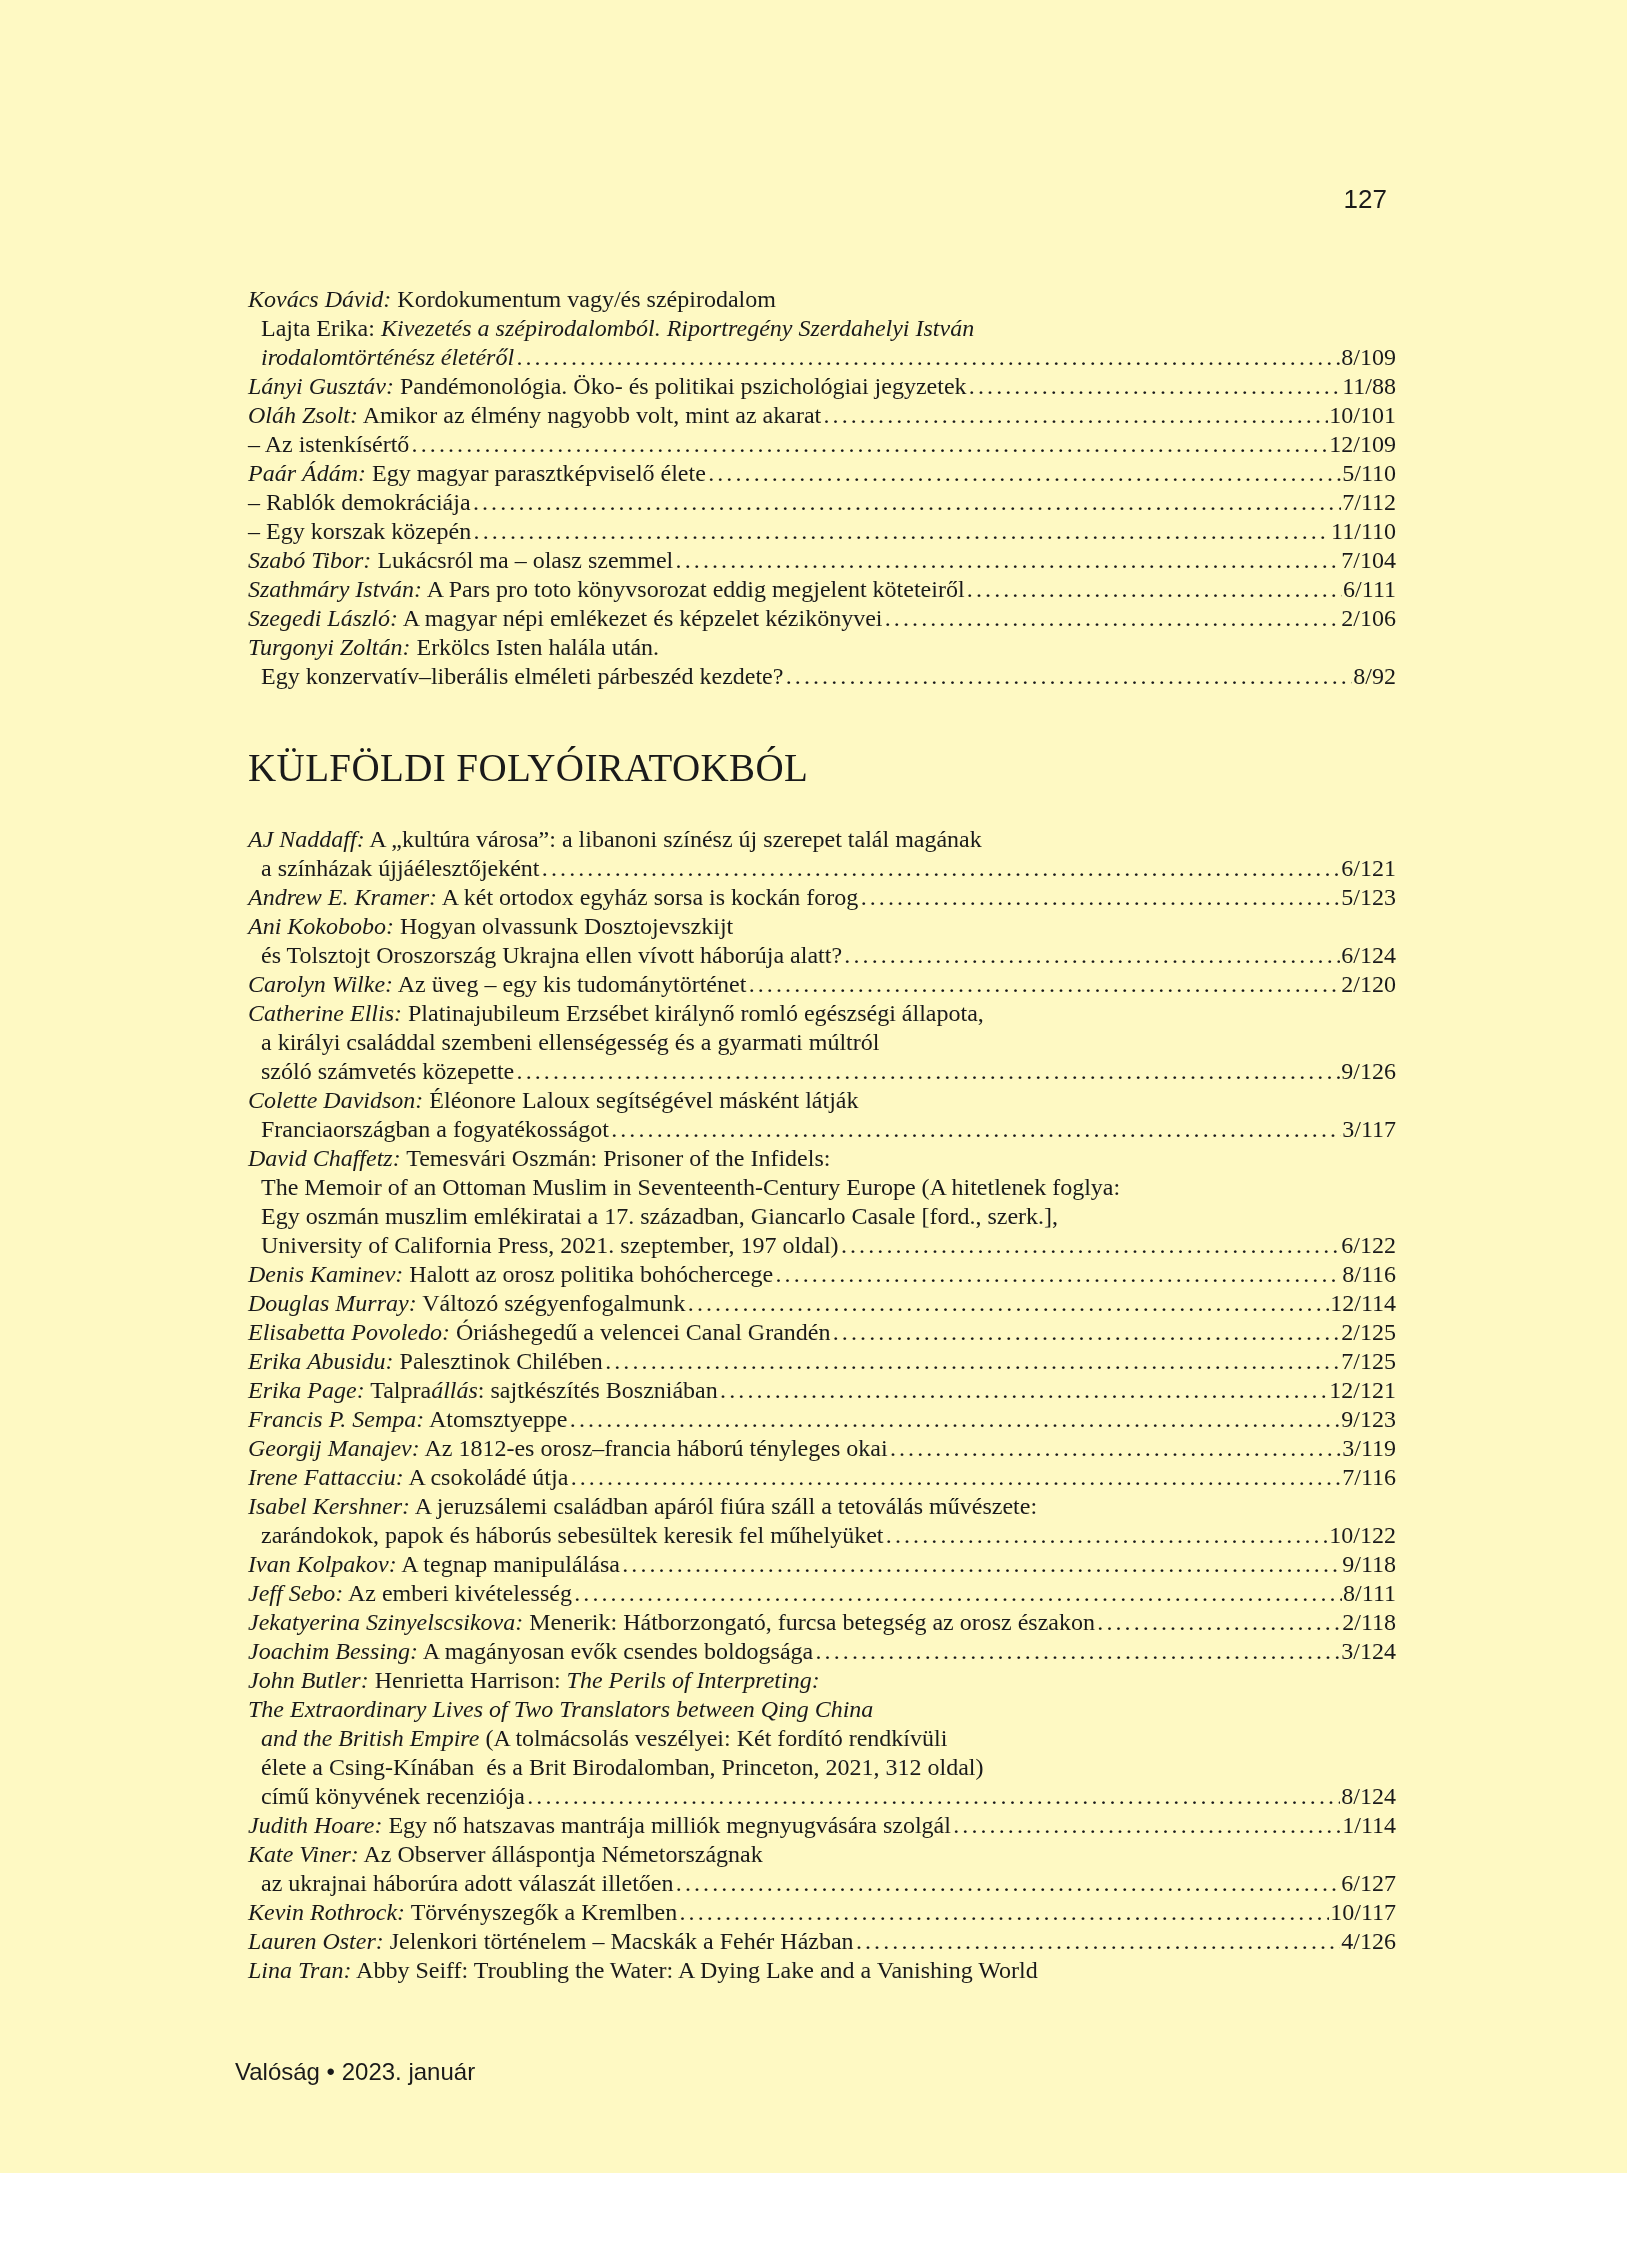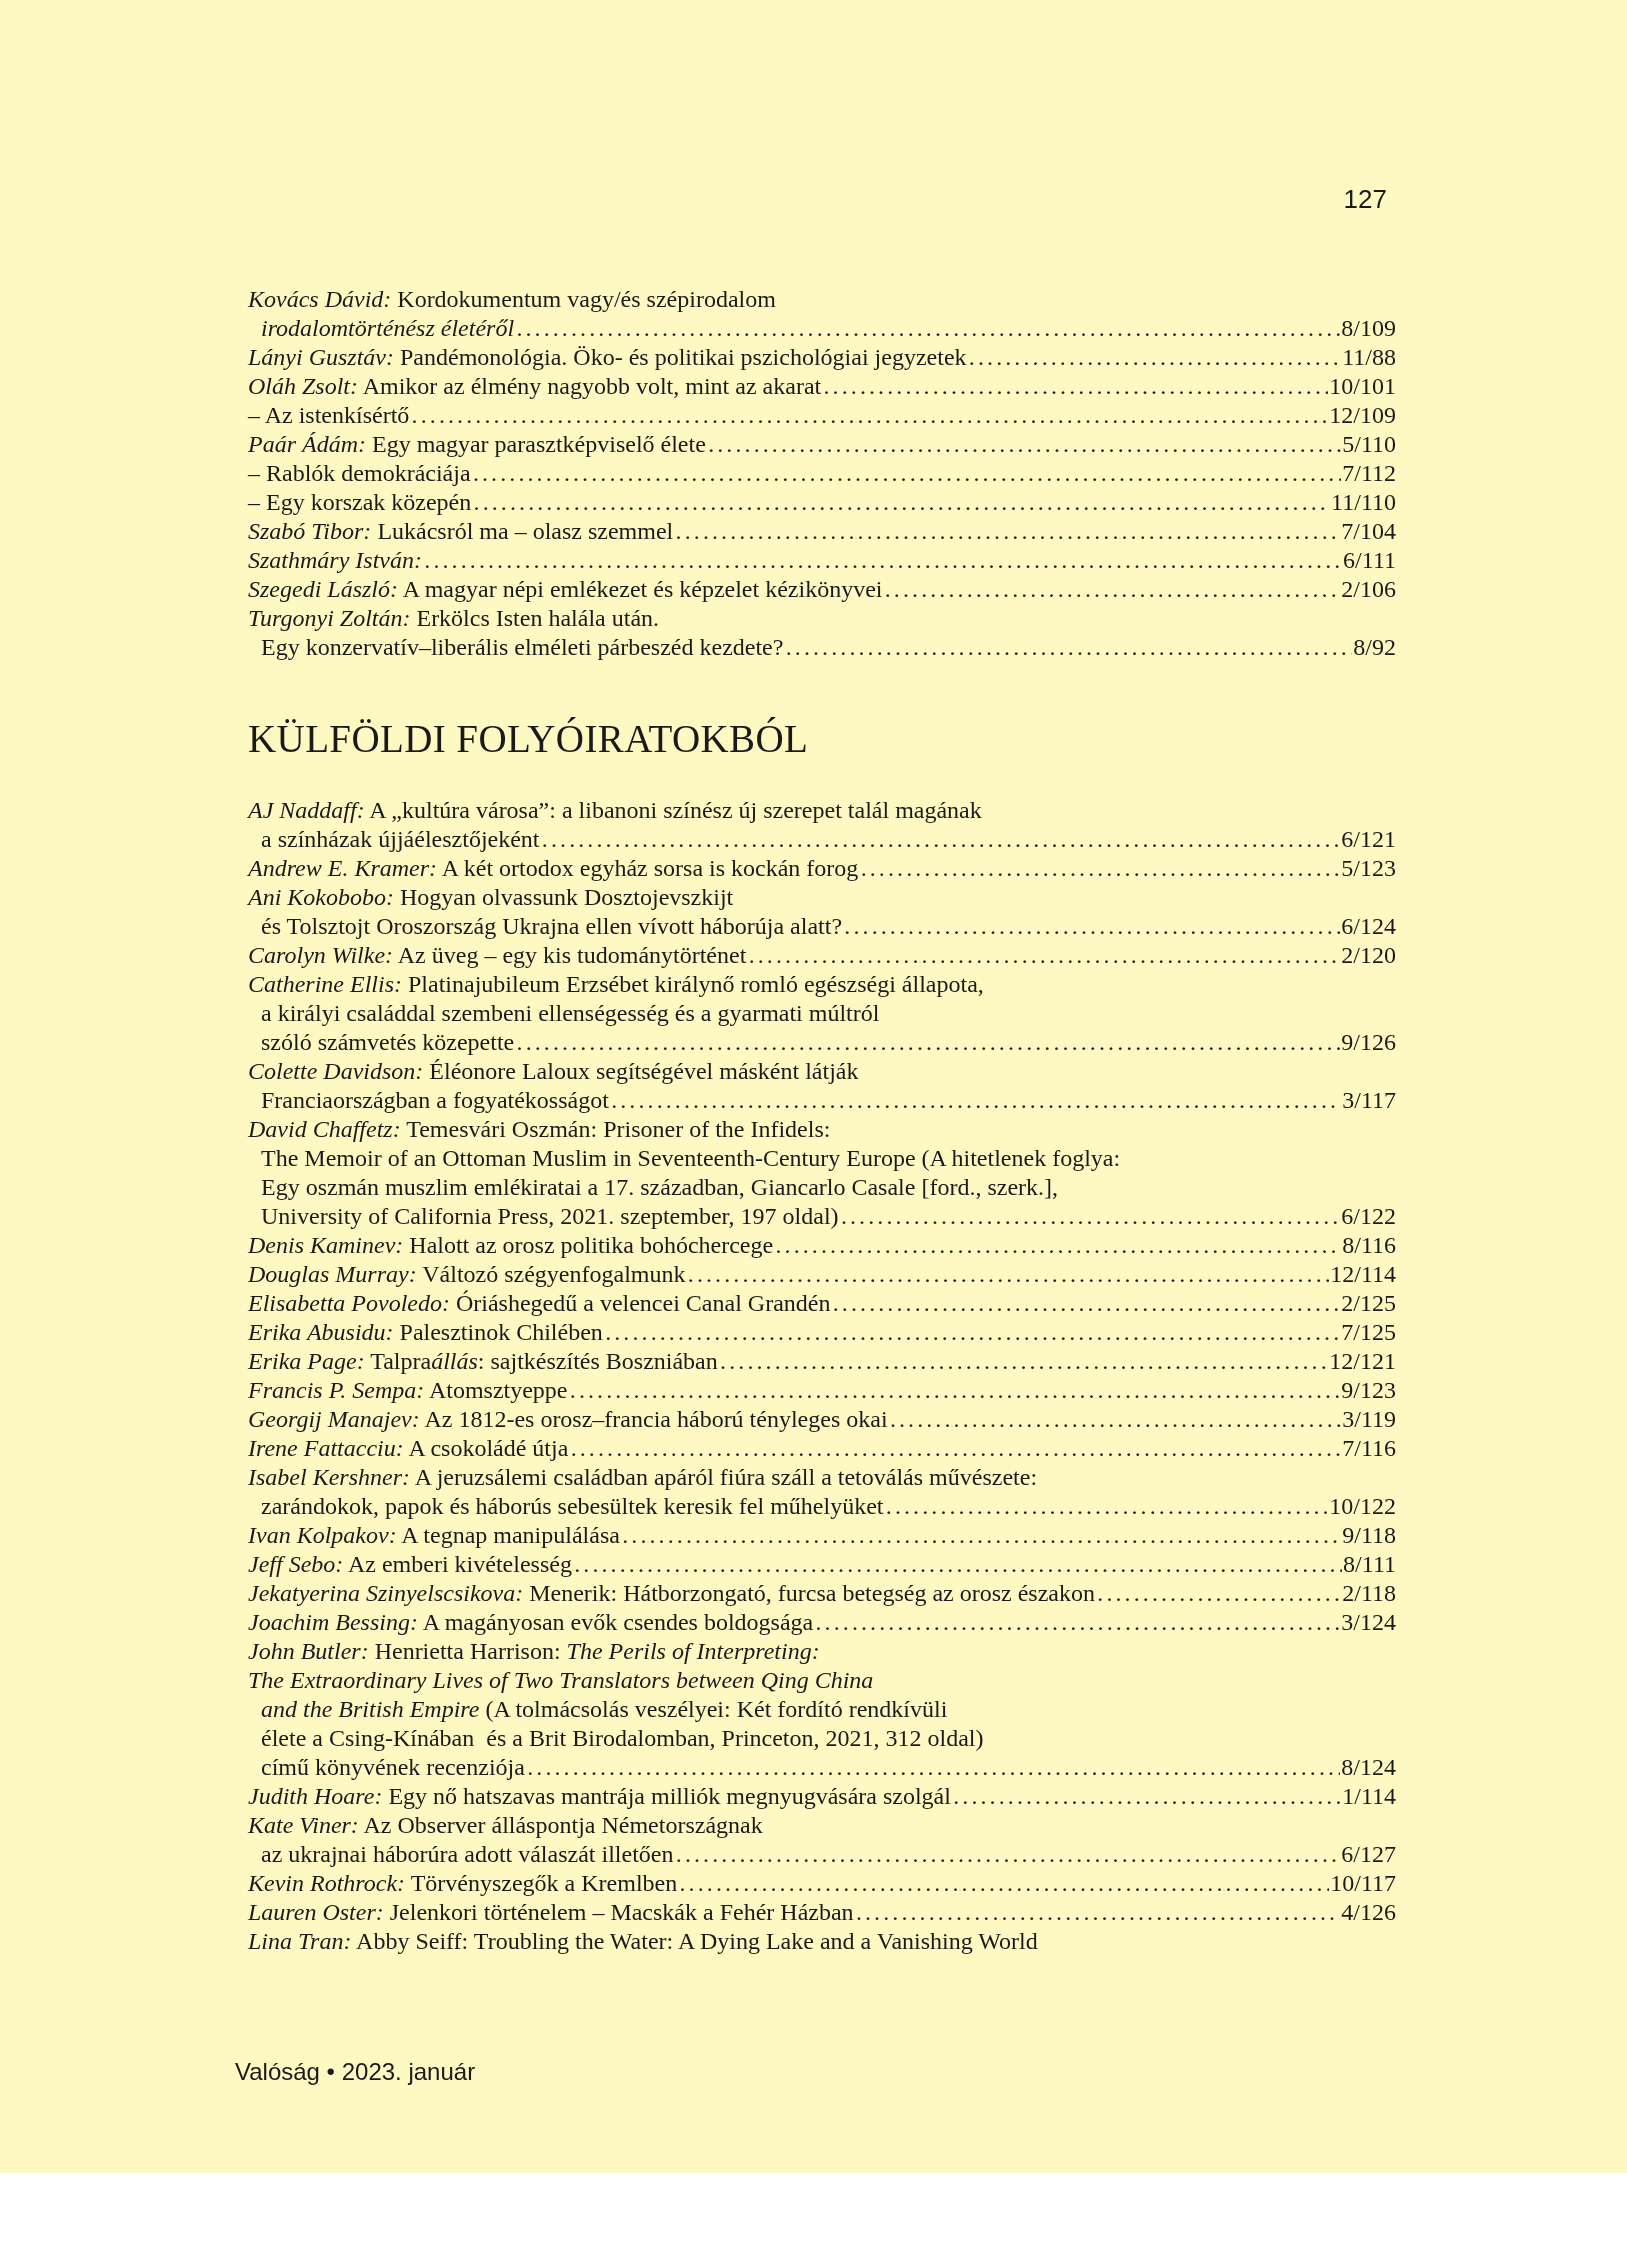--- a/index.html
+++ b/index.html
@@ -65,20 +65,24 @@
 
 <div class="page">
   <div class="page-number">127</div>
   <div class="toc" id="toc">
       <div class="entry">
         <div class="line">
           <span class="seg it">Kovács Dávid:</span>
           <span class="seg"> Kordokumentum vagy/és szépirodalom</span>
         </div>
         <div class="line indent">
+          <span class="seg">Lajta Erika: </span>
+          <span class="seg it">Kivezetés a szépirodalomból. Riportregény Szerdahelyi István</span>
+        </div>
+        <div class="line indent">
           <span class="seg it">irodalomtörténész életéről</span>
           <span class="leader">....................................................................................................................................................................................................................................................................</span>
           <span class="pageref">8/109</span>
         </div>
       </div>
       <div class="entry">
         <div class="line">
           <span class="seg it">Lányi Gusztáv:</span>
           <span class="seg"> Pandémonológia. Öko- és politikai pszichológiai jegyzetek</span>
           <span class="leader">....................................................................................................................................................................................................................................................................</span>
@@ -126,20 +130,21 @@
         <div class="line">
           <span class="seg it">Szabó Tibor:</span>
           <span class="seg"> Lukácsról ma – olasz szemmel</span>
           <span class="leader">....................................................................................................................................................................................................................................................................</span>
           <span class="pageref">7/104</span>
         </div>
       </div>
       <div class="entry">
         <div class="line">
           <span class="seg it">Szathmáry István:</span>
+          <span class="seg"> A Pars pro toto könyvsorozat eddig megjelent köteteiről</span>
           <span class="leader">....................................................................................................................................................................................................................................................................</span>
           <span class="pageref">6/111</span>
         </div>
       </div>
       <div class="entry">
         <div class="line">
           <span class="seg it">Szegedi László:</span>
           <span class="seg"> A magyar népi emlékezet és képzelet kézikönyvei</span>
           <span class="leader">....................................................................................................................................................................................................................................................................</span>
           <span class="pageref">2/106</span>

